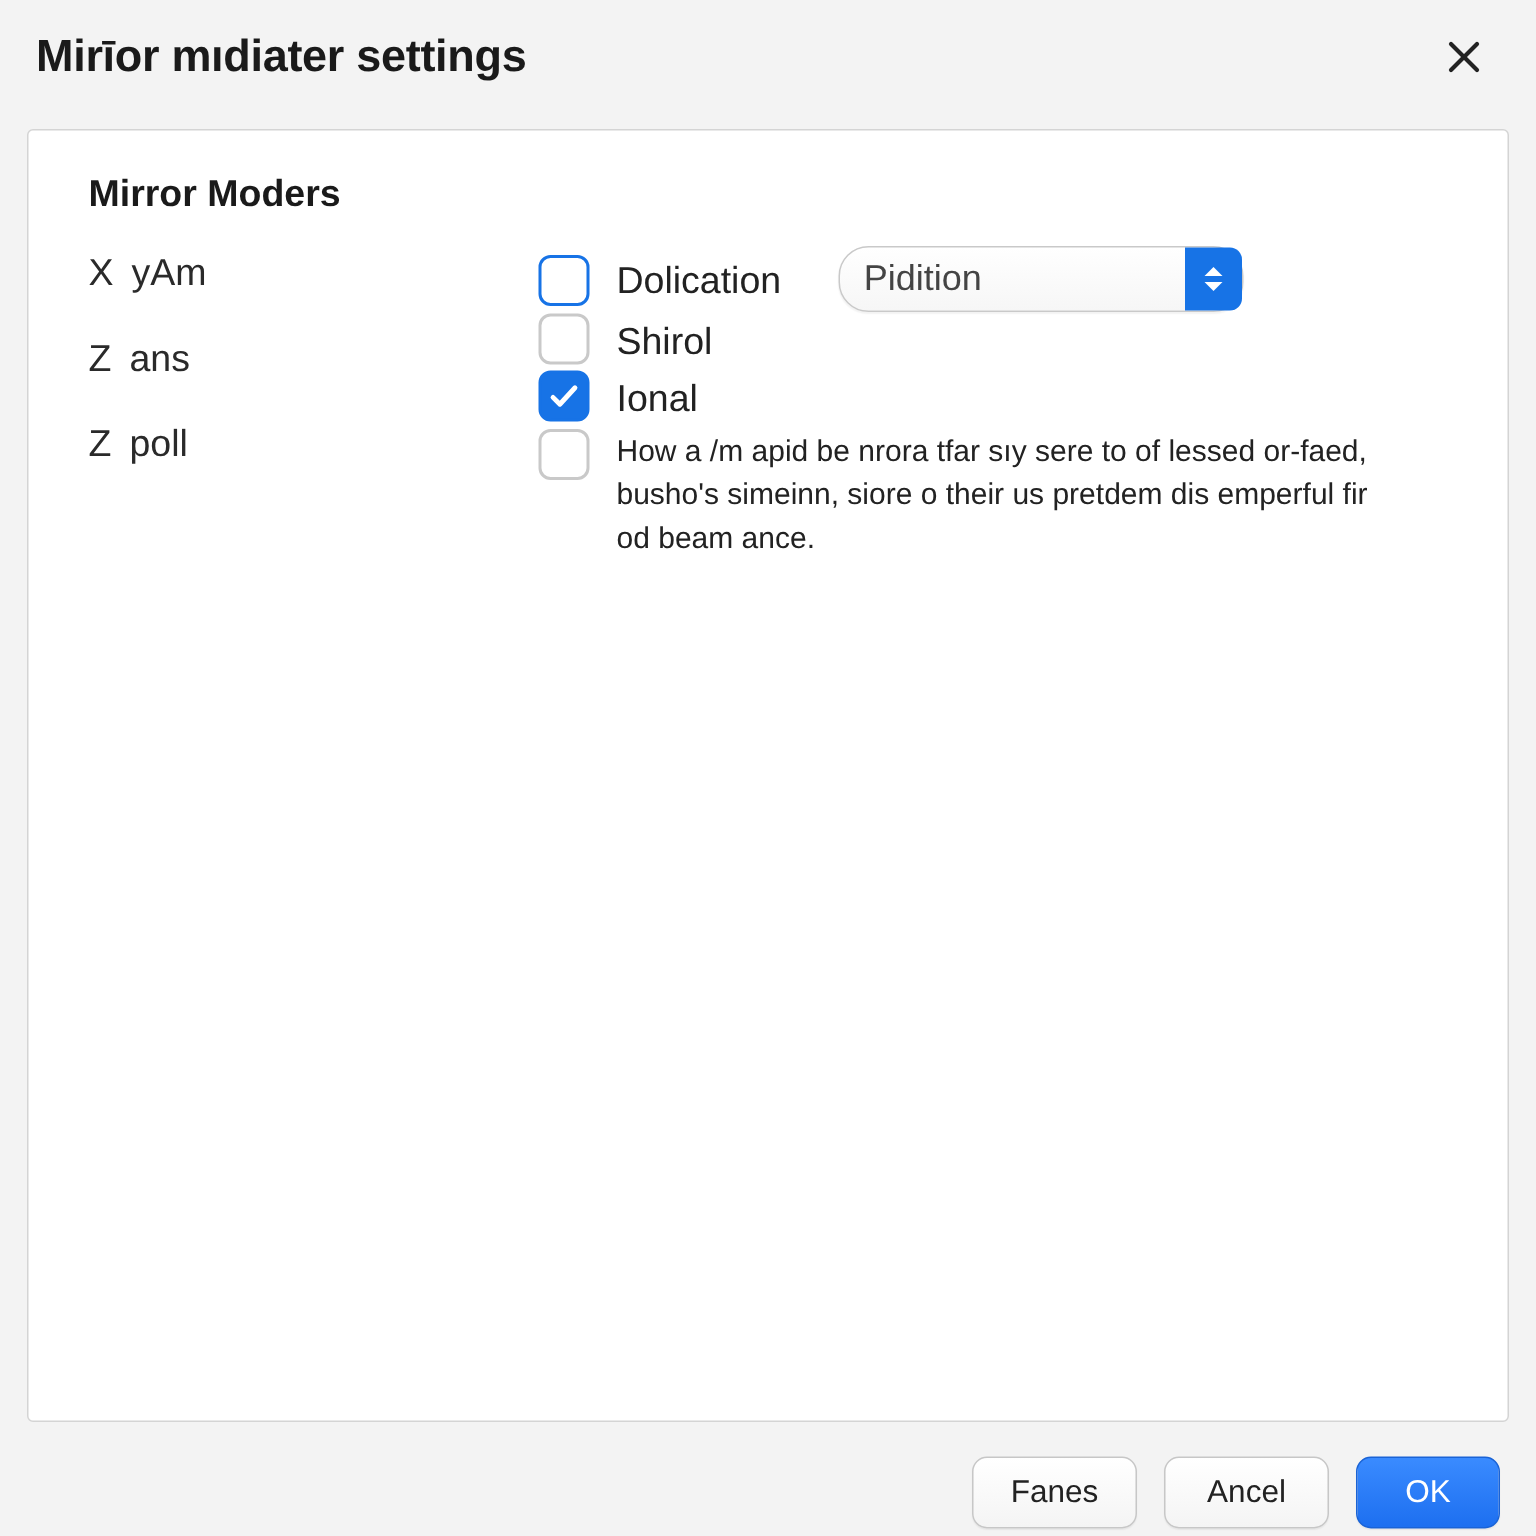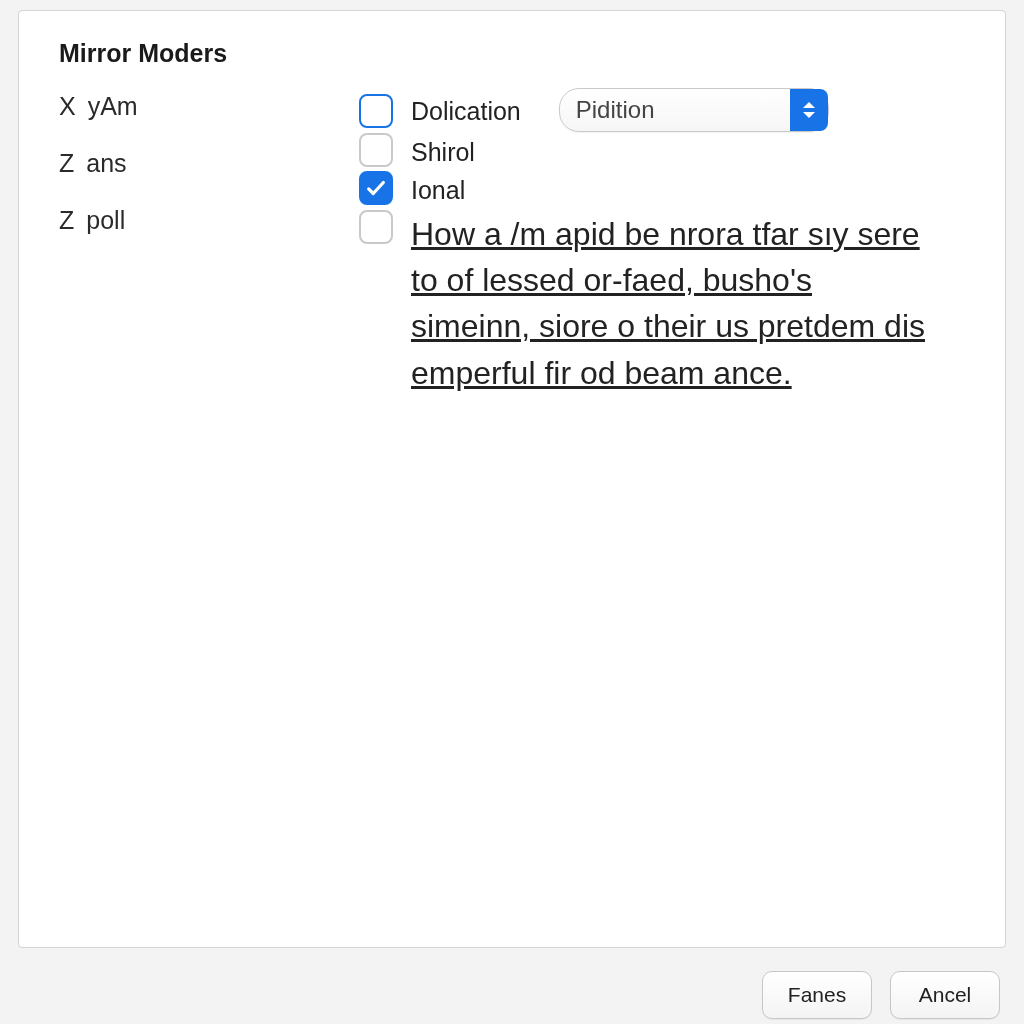--- a/index.html
+++ b/index.html
@@ -103,26 +103,25 @@
     border-color: #1773e6;
   }
   .checkbox.checked svg { width: 22px; height: 22px; stroke: #fff; }
   .opt-label {
     font-size: 25px;
     color: #222;
     line-height: 1.45;
     padding-top: 2px;
   }
   .opt-text {
-    font-size: 32px;
+    font-size: 20px;
     color: #222;
     line-height: 1.45;
     padding-top: 2px;
     max-width: 520px;
-    text-decoration: underline;
   }
   .first-row {
     display: flex;
     align-items: center;
     gap: 18px;
   }
   .select {
     display: flex;
     align-items: center;
     justify-content: space-between;
@@ -177,20 +176,29 @@
     color: #fff;
     min-width: 96px;
     font-weight: 500;
   }
 </style>
 </head>
 <body>
 
 <div class="window">
 
+  <div class="titlebar">
+    <h1>Mirīor mıdiater settings</h1>
+    <button class="close-btn">
+      <svg viewBox="0 0 24 24" fill="none" stroke="currentColor" stroke-width="2.6" stroke-linecap="round">
+        <line x1="4" y1="4" x2="20" y2="20"></line>
+        <line x1="20" y1="4" x2="4" y2="20"></line>
+      </svg>
+    </button>
+  </div>
 
   <div class="panel">
     <div class="section-title">Mirror Moders</div>
 
     <div class="columns">
 
       <div class="left-col">
         <div class="axis-item">
           <span class="axis-letter">X</span>
           <span>yAm</span>
@@ -242,15 +250,16 @@
           <span class="opt-text">How a /m apid be nrora tfar sıy sere to of lessed or-faed, busho's simeinn, siore o their us pretdem dis emperful fir od beam ance.</span>
         </div>
 
       </div>
     </div>
   </div>
 
   <div class="footer">
     <button class="btn">Fanes</button>
     <button class="btn">Ancel</button>
+    <button class="btn primary">OK</button>
   </div>
 
 </div>
 
 </body></html>

